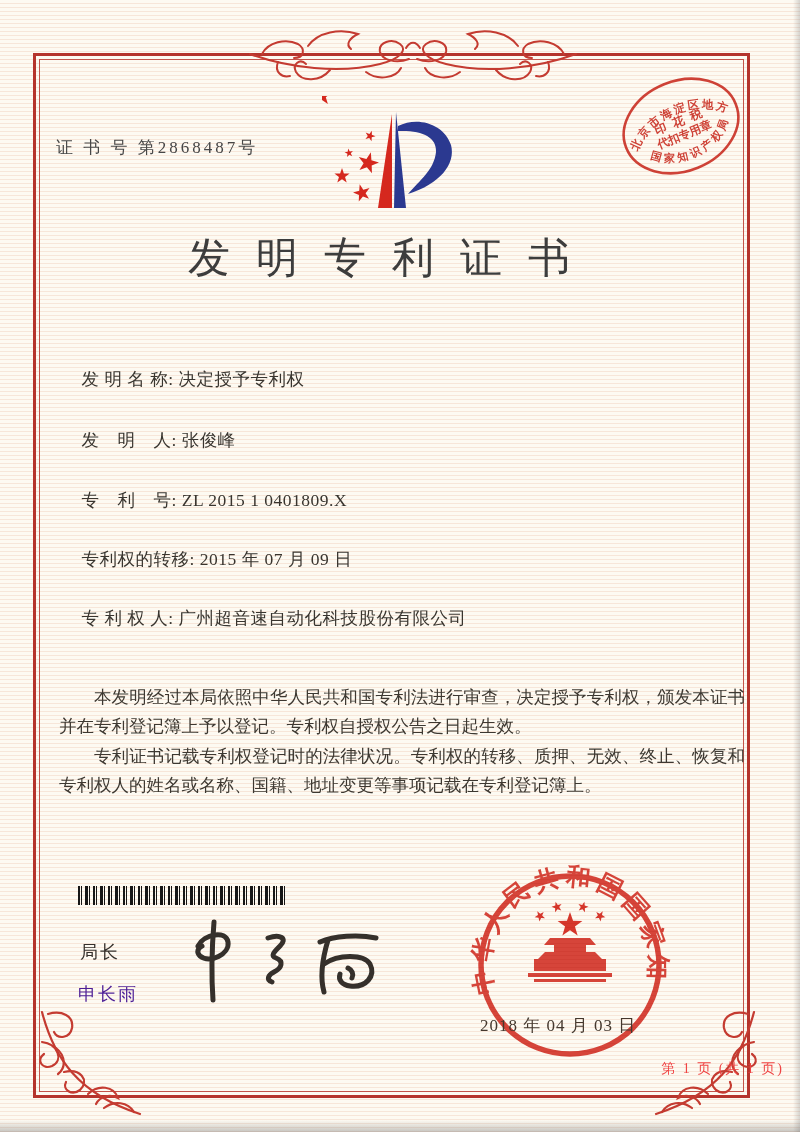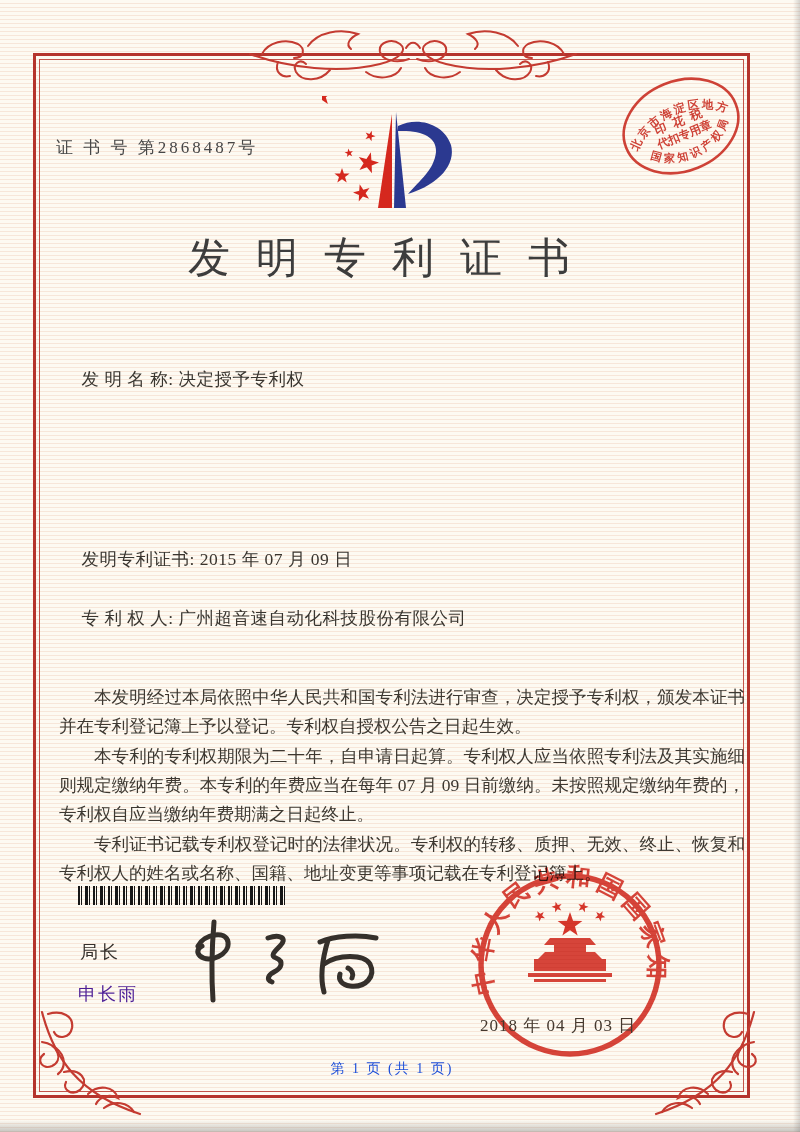--- a/index.html
+++ b/index.html
@@ -37,22 +37,22 @@
       #161616 3px 4px, rgba(0,0,0,0) 4px 7px,
       #161616 7px 10px, rgba(0,0,0,0) 10px 11px,
       #161616 11px 12px, rgba(0,0,0,0) 12px 15px);}
   .sig-title{left:80px;top:940px;font-size:18px;letter-spacing:2px;color:#35302b;text-align:center;}
   .sig-name{left:78px;top:982px;font-size:18px;letter-spacing:2px;color:#4c1d95;}
   .signature-svg{left:182px;top:912px;}
   .office-seal{left:462px;top:857px;mix-blend-mode:multiply;opacity:.93;}
   .tax-seal{left:606px;top:56px;mix-blend-mode:multiply;opacity:.95;}
   .seal-date{left:480px;top:1014px;width:180px;font-size:17px;letter-spacing:1px;
     color:#44382e;z-index:6;white-space:pre;}
-  .footer{left:0;right:16px;top:1060px;text-align:center;font-size:14px;
-    letter-spacing:2px;color:#1d4ed8;}
+  .footer{left:0;right:16px;top:1060px;text-align:right;font-size:14px;
+    letter-spacing:2px;color:#ef4444;}
   .ornament{pointer-events:none;}
   .logo-svg{left:322px;top:96px;}
 </style>
 </head>
 <body>
 
 <div class="page">
   <div class="texture"></div>
 
   <div class="frame-outer">
@@ -117,30 +117,35 @@
       <text x="0" y="-1" font-size="12" text-anchor="middle" letter-spacing="2">印 花 税</text>
       <text x="0" y="13" font-size="11.5" text-anchor="middle">代扣专用章</text>
     </g>
   </svg>
 
   <div class="abs title">发明专利证书</div>
 
   <div class="abs field" style="top:346px">
     <span>发 明 名 称: </span><span>决定授予专利权</span>
   </div>
+  <div class="abs field" style="top:407px">
+    <span>发　明　人: </span><span>张俊峰</span>
+  </div>
+  <div class="abs field" style="top:467px">
+    <span>专　利　号: </span><span>ZL 2015 1 0401809.X</span>
+  </div>
   <div class="abs field" style="top:526px">
-    <span>发明专利证书: </span><span>2015 年 07 月 09 日</span>
+    <span>专利权的转移: </span><span>2015 年 07 月 09 日</span>
   </div>
   <div class="abs field" style="top:585px">
     <span>专 利 权 人: </span><span>广州超音速自动化科技股份有限公司</span>
   </div>
 
   <div class="abs paras">
     <p>本发明经过本局依照中华人民共和国专利法进行审查，决定授予专利权，颁发本证书并在专利登记簿上予以登记。专利权自授权公告之日起生效。</p>
-    <p>本专利的专利权期限为二十年，自申请日起算。专利权人应当依照专利法及其实施细则规定缴纳年费。本专利的年费应当在每年 07 月 09 日前缴纳。未按照规定缴纳年费的，专利权自应当缴纳年费期满之日起终止。</p>
     <p>专利证书记载专利权登记时的法律状况。专利权的转移、质押、无效、终止、恢复和专利权人的姓名或名称、国籍、地址变更等事项记载在专利登记簿上。</p>
   </div>
 
   <div class="abs barcode"></div>
 
   <div class="abs sig-title">局长</div>
   <div class="abs sig-name">申长雨</div>
   <svg class="abs signature-svg" width="215" height="95" viewBox="0 0 215 95">
     <g stroke="#35302b" stroke-width="5" fill="none" stroke-linecap="round" stroke-linejoin="round">
       <path d="M16,34 C22,22 44,18 46,30 C48,42 28,52 18,44 C14,40 16,36 20,34"></path>

